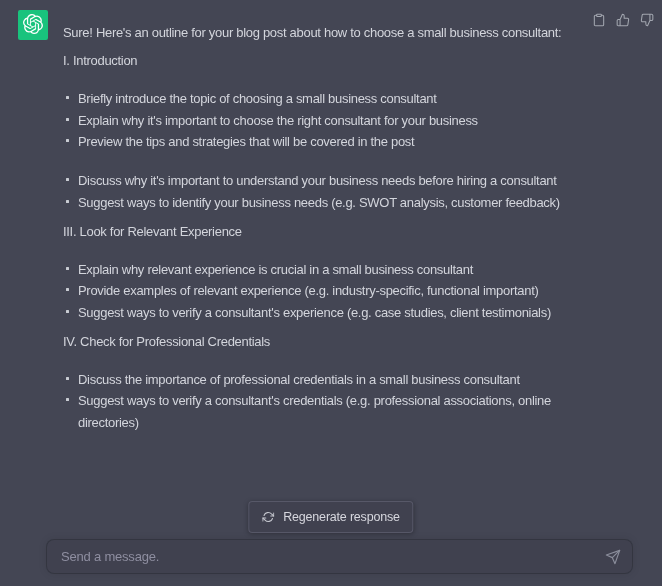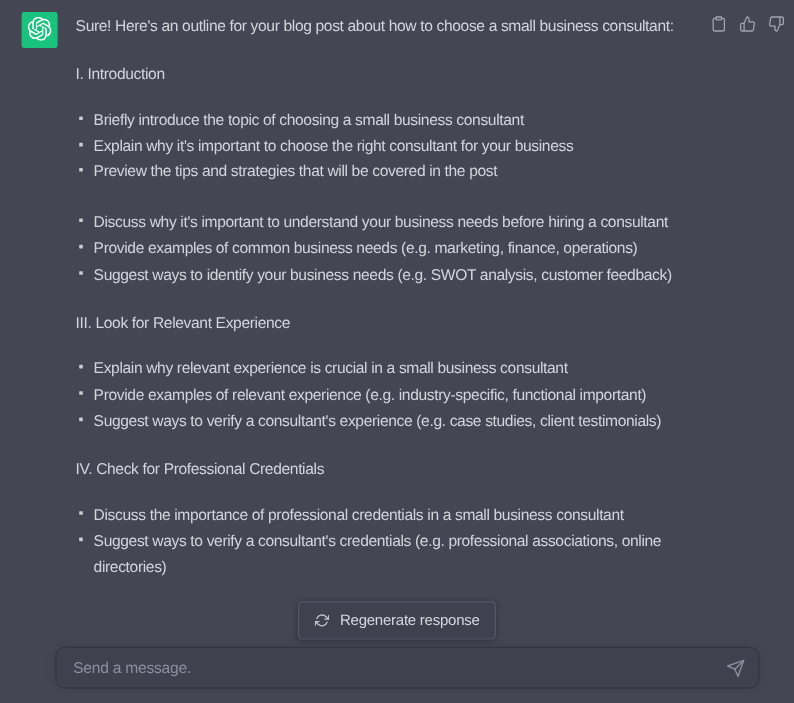--- a/index.html
+++ b/index.html
@@ -32,27 +32,27 @@
     color: #a2a6af;
   }
   .actions .icon-btn {
     width: 15px; height: 15px;
     cursor: pointer;
     display: flex; align-items: center; justify-content: center;
   }
   .actions svg { width: 14px; height: 14px; }
 
   .content {
-    padding: 12px 74px 0 63px;
+    padding: 23px 74px 0 63px;
   }
   .intro {
     line-height: 20px;
     white-space: nowrap;
   }
-  .section { margin-top: 20px; }
+  .section { margin-top: 8px; }
   .section .heading { line-height: 20px; }
   .bullet-list {
     list-style: none;
     margin: 17px 0 0 0;
     padding-left: 15px;
     max-width: 560px;
   }
   .bullet-list li {
     position: relative;
     line-height: 21.7px;
@@ -155,21 +155,20 @@
         <div class="heading">I. Introduction</div>
         <ul class="bullet-list">
           <li>Briefly introduce the topic of choosing a small business consultant</li>
           <li>Explain why it's important to choose the right consultant for your business</li>
           <li>Preview the tips and strategies that will be covered in the post</li>
         </ul>
       </div>
       <div class="section">
         <ul class="bullet-list">
           <li>Discuss why it's important to understand your business needs before hiring a consultant</li>
-          <li>Provide examples of common business needs (e.g. marketing, finance, operations)</li>
           <li>Suggest ways to identify your business needs (e.g. SWOT analysis, customer feedback)</li>
         </ul>
       </div>
       <div class="section">
         <div class="heading">III. Look for Relevant Experience</div>
         <ul class="bullet-list">
           <li>Explain why relevant experience is crucial in a small business consultant</li>
           <li>Provide examples of relevant experience (e.g. industry-specific, functional important)</li>
           <li>Suggest ways to verify a consultant's experience (e.g. case studies, client testimonials)</li>
         </ul>

